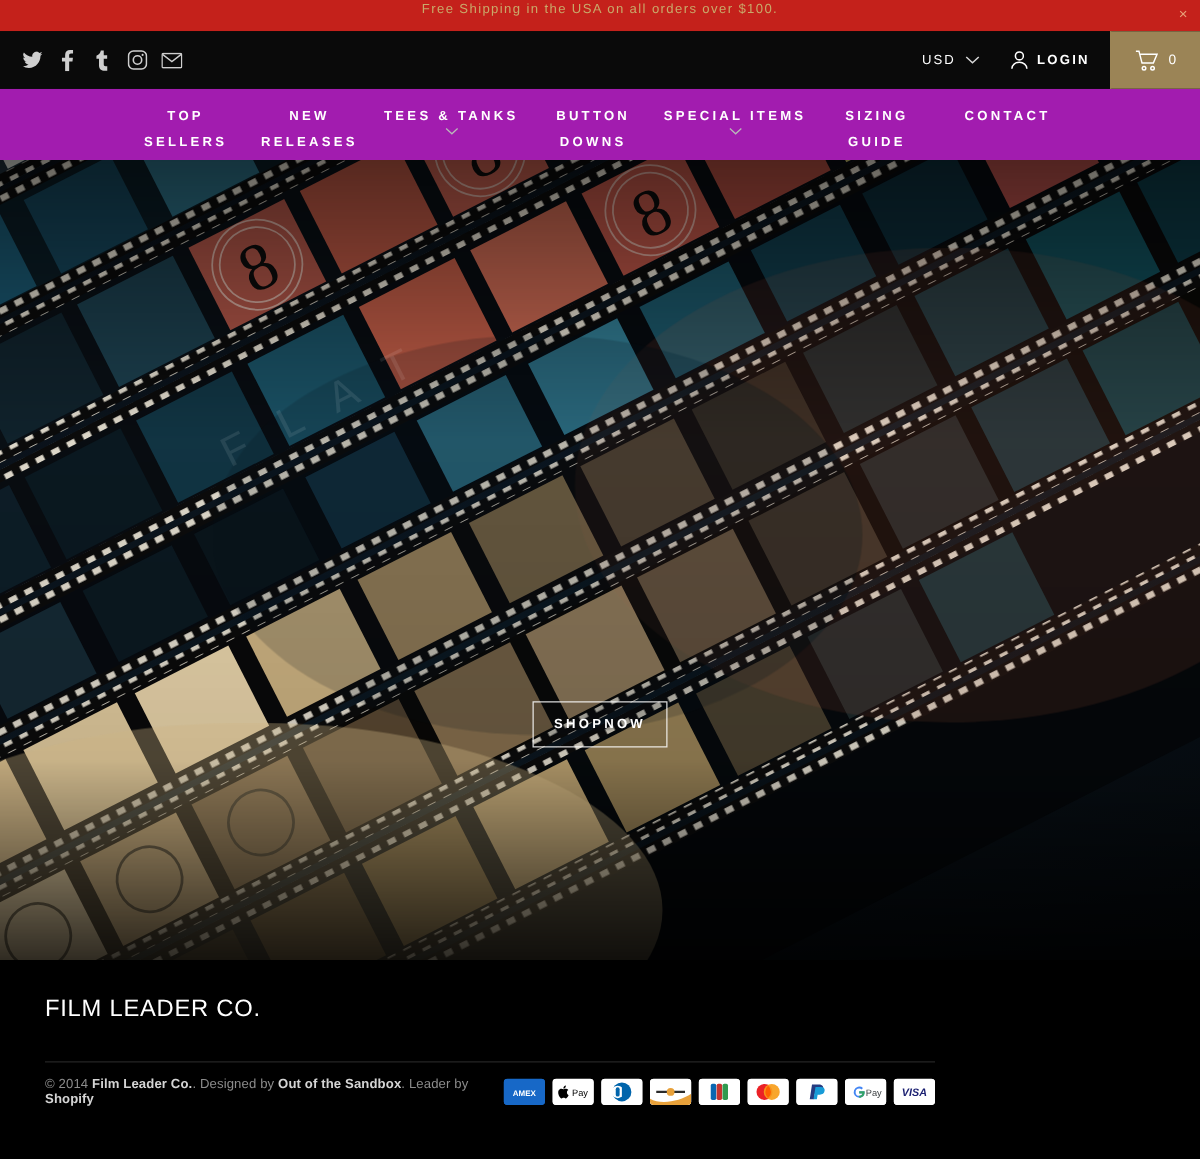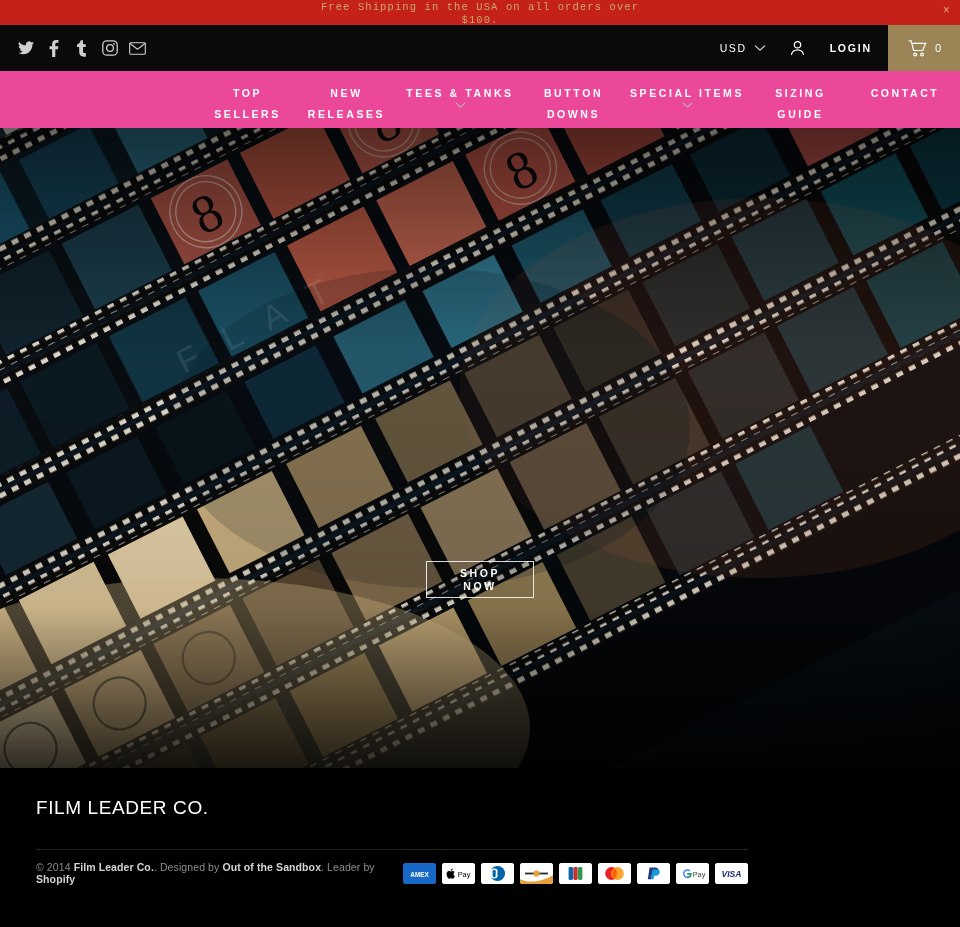--- a/index.html
+++ b/index.html
@@ -8,21 +8,21 @@
     background: #000;
     font-family: "Liberation Sans", sans-serif;
     overflow: hidden;
   }
 
   
   .announce {
     position: relative;
     width: 960px; height: 25px;
     background: #c4211b;
-    display: flex; align-items: flex-start; justify-content: center; font-family: Liberation Mono, monospace;
+    display: flex; align-items: flex-start; justify-content: center;
   }
   .announce-text {
     width: 340px;
     text-align: center;
     font-size: 10.5px;
     letter-spacing: 1.1px;
     line-height: 12.5px;
     color: #c9a96a;
     padding-top: 1px;
     font-weight: 400;
@@ -61,41 +61,41 @@
   }
   .currency {
     display: flex; align-items: center; gap: 7px;
     padding: 0 14px;
     color: #fff;
     font-size: 10.5px; font-weight: 400; letter-spacing: 1.6px;
     cursor: pointer;
   }
   .chev { display:block; }
   .login {
-    display: flex; align-items: center; gap: 25px;
+    display: flex; align-items: center; gap: 7px;
     padding: 0 16px 0 10px;
     color: #fff;
     font-size: 10.5px; font-weight: 700; letter-spacing: 1.8px;
     cursor: pointer;
   }
   .cart {
     display: flex; align-items: center; gap: 8px;
     background: #9b8456;
     padding: 0 19px;
     color: #fff;
     font-size: 11px; font-weight: 500;
     cursor: pointer;
     border-left: 1px solid #9b8456;
   }
 
   
   .nav {
     width: 960px; height: 57px;
-    background: #ec4899;
-    display: flex; align-items: flex-start; justify-content: flex-end;
+    background: #a21caf;
+    display: flex; align-items: flex-start; justify-content: center;
     gap: 0;
     padding-top: 12px;
   }
   .nav-item {
     width: 99px;
     text-align: center;
     color: #ffffff;
     font-size: 10.5px;
     font-weight: 700;
     letter-spacing: 2.6px;
@@ -118,21 +118,21 @@
     width: 960px; height: 640px;
     overflow: hidden;
     background: #05080c;
   }
   .hero svg { position:absolute; inset:0; display:block; }
   .shop-btn {
     position: absolute;
     left: 426px; top: 433px;
     width: 108px; height: 37px;
     border: 1px solid rgba(255,255,255,0.85);
-    display: flex; flex-direction: column;
+    display: flex; flex-direction: row;
     align-items: center; justify-content: center;
     color: #fff;
     font-size: 10.5px; font-weight: 700; letter-spacing: 2.6px;
     line-height: 13px;
     cursor: pointer;
     background: rgba(0,0,0,0.06);
   }
 
   
   .footer {

